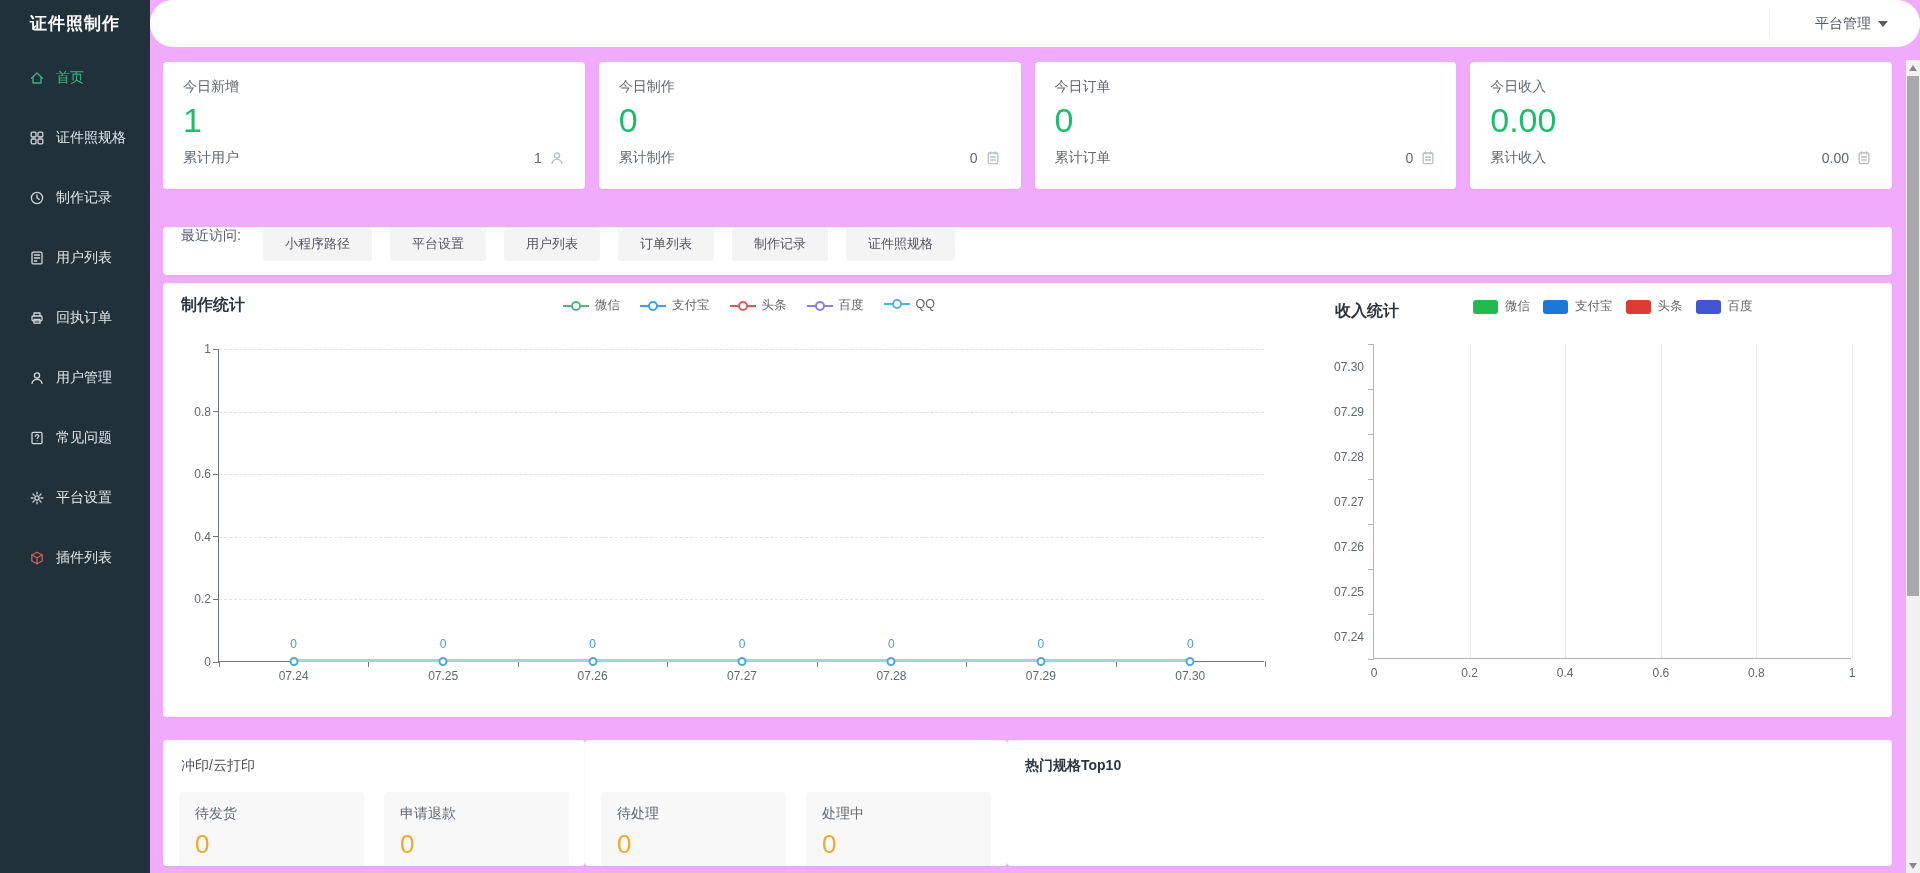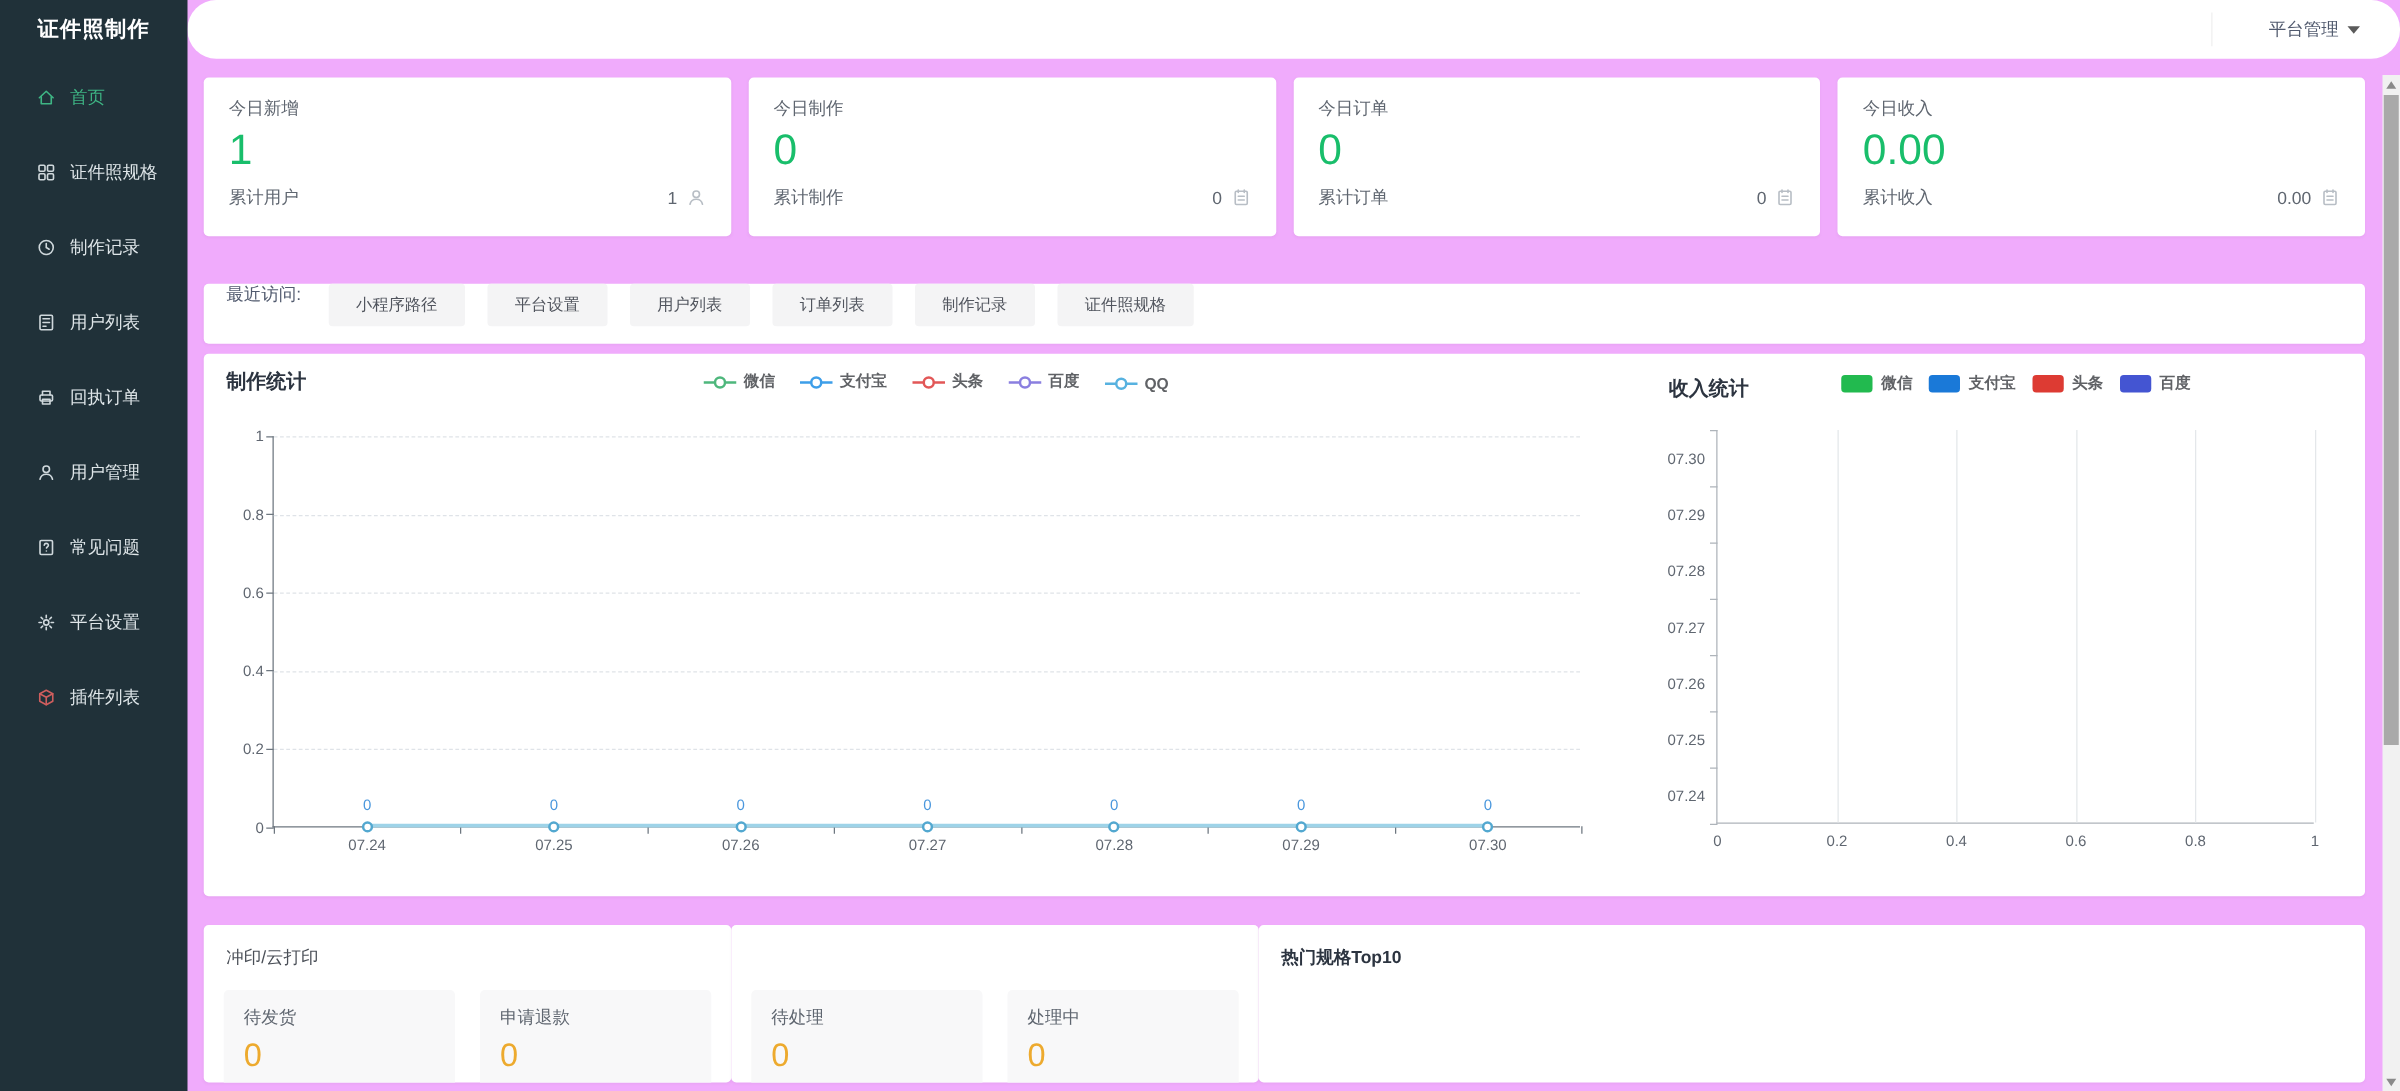--- a/index.html
+++ b/index.html
@@ -39,21 +39,21 @@
   
   .recent { left:163px; top:227px; width:1729px; height:48px; display:flex; align-items:flex-start; padding:0 18px; }
   .recent-label { font-size:14px; color:#515a6e; margin-right:22px; }
   .chip { display:inline-block; background:#f4f4f5; color:#51555e; font-size:13px; padding:8px 22px; border-radius:3px; margin-right:18px; cursor:pointer; }
 
   
   .charts { left:163px; top:283px; width:1729px; height:434px; }
   .chart-title { position:absolute; font-size:16px; font-weight:bold; color:#2c3440; }
   #line-title { left:18px; top:12px; }
   #bar-title  { left:1172px; top:18px; }
-  .legend { position:absolute; display:flex; align-items:flex-end;font-weight:bold; }
+  .legend { position:absolute; display:flex; align-items:flex-start; }
   #line-legend { left:400px; top:14px; gap:20px; }
   #bar-legend  { left:1310px; top:15px; gap:13px; }
   .legend-item { display:flex; align-items:center; cursor:pointer; font-size:12.5px; color:#606266; }
   .lmark { position:relative; width:26px; height:10px; margin-right:6px; }
   .lmark .lline { position:absolute; left:0; right:0; top:4px; height:2px; }
   .lmark .lcirc { position:absolute; left:8px; top:0; width:10px; height:10px; border-radius:50%; background:#fff; border:2px solid; }
   .bswatch { width:25px; height:14px; border-radius:3px; margin-right:7px; }
 
   
   #line-plot { position:absolute; left:55px; top:66px; width:1046px; height:313px; border-left:1px solid #6e7780; border-bottom:1px solid #6e7780; }

